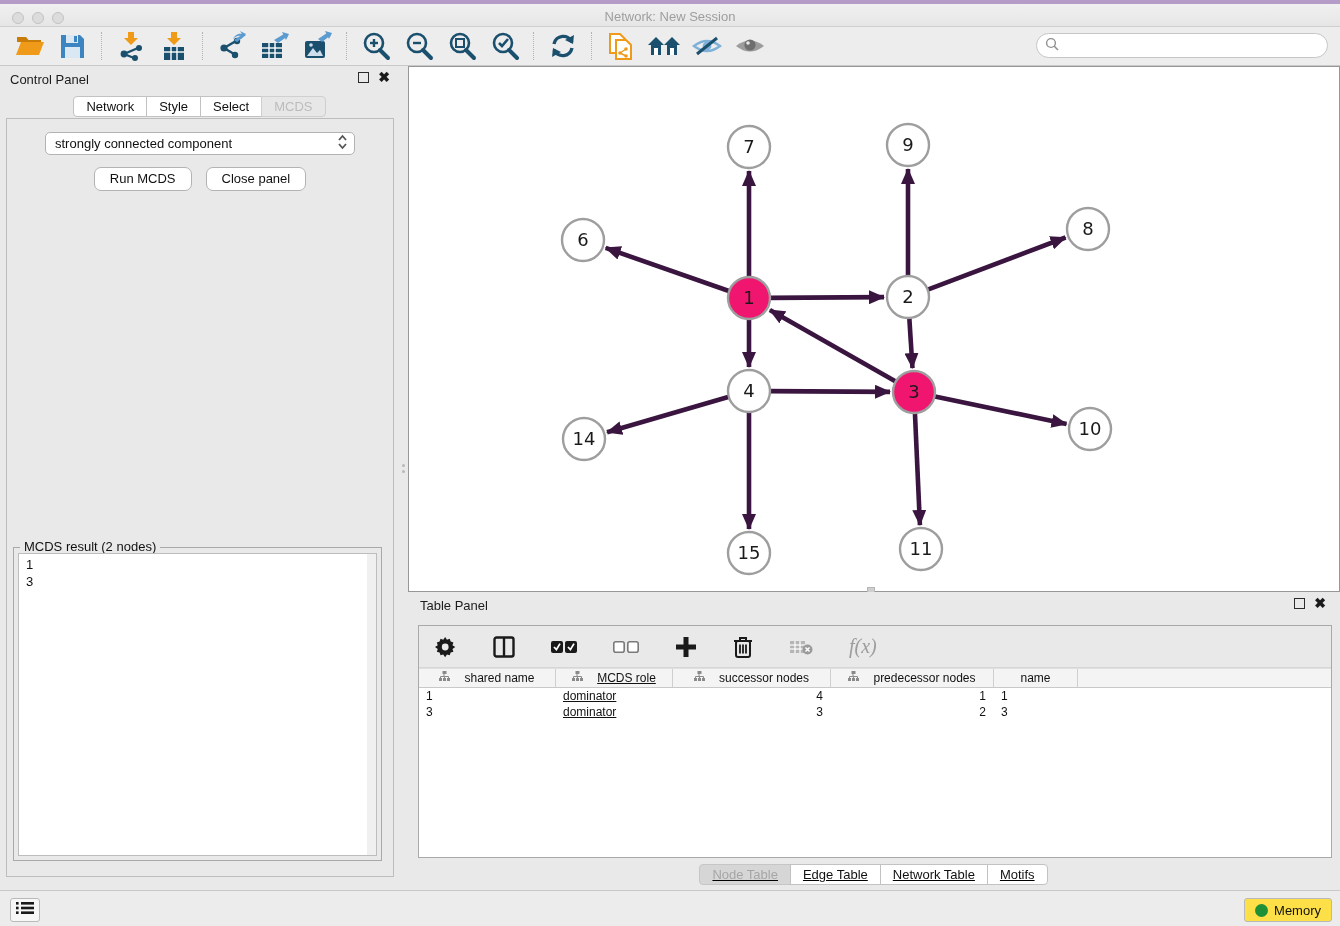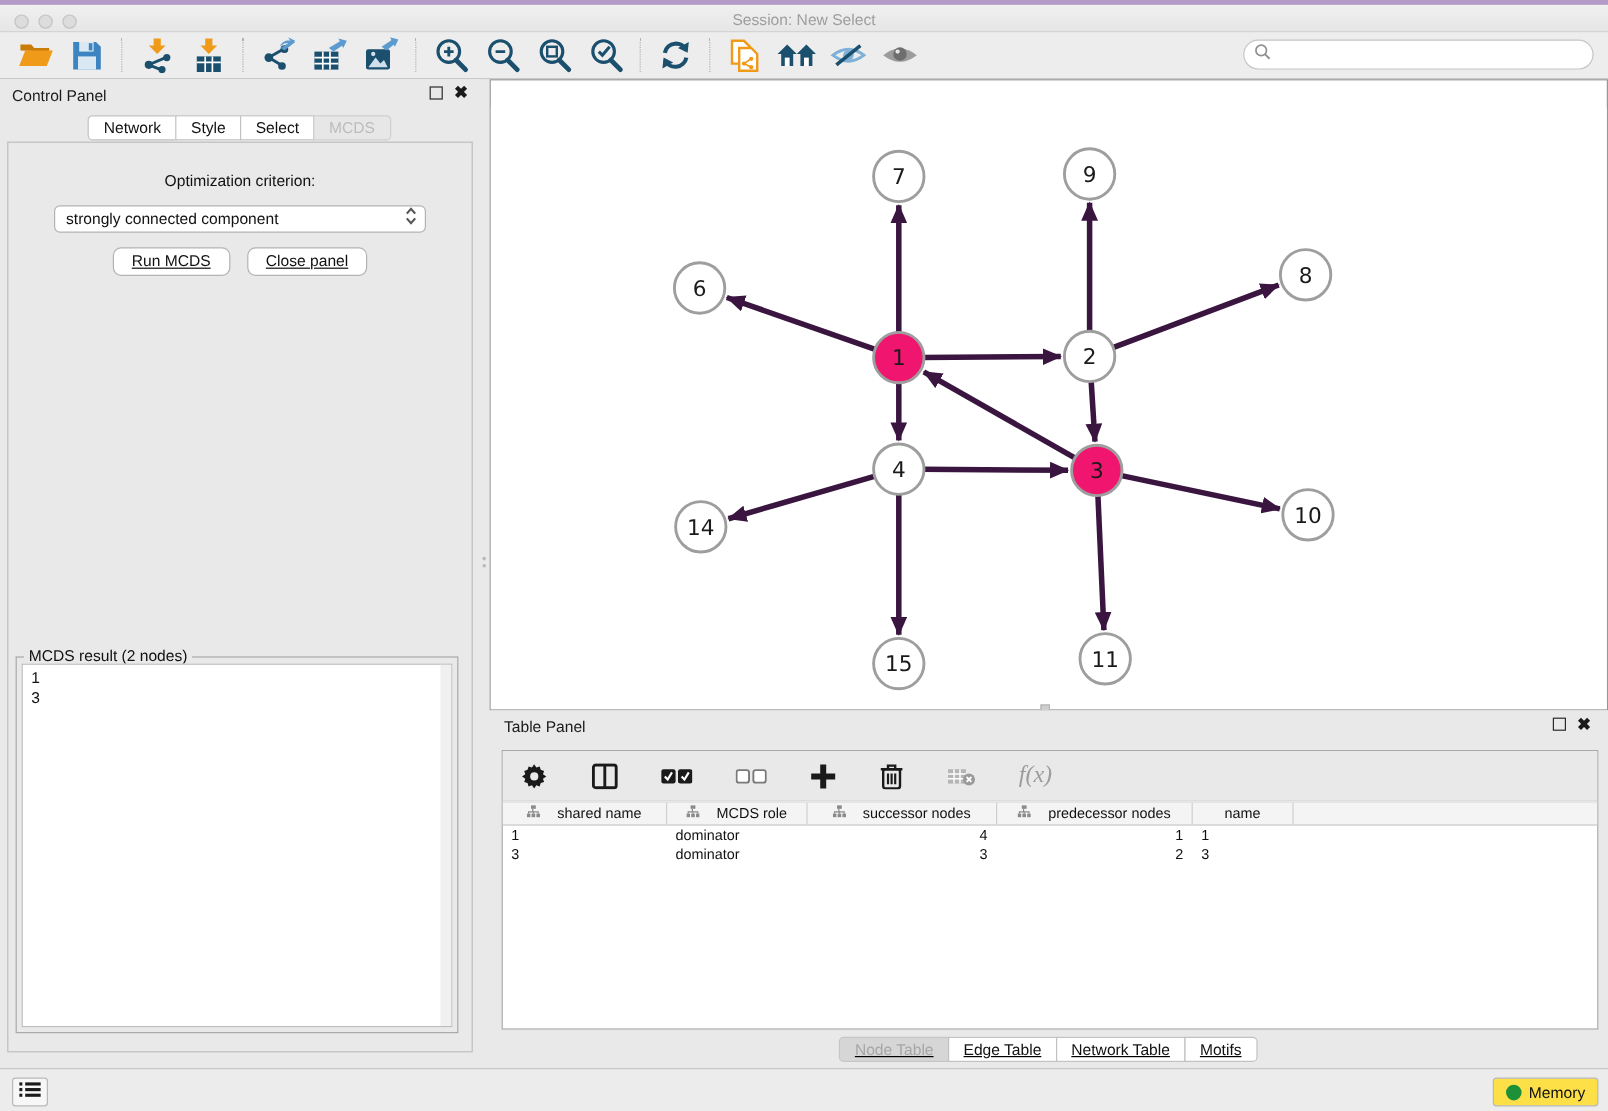--- a/index.html
+++ b/index.html
@@ -41,21 +41,21 @@
   .tab.disabled { background:#e7e7e7; color:#bcbcbc; border-color:#cfcfcf; }
 
   .cp-box { position:absolute; left:6px; right:6px; top:52px; bottom:13px;
     border:1px solid #bdbdbd; background:#e9e9e9; }
   .opt-label { text-align:center; margin-top:24px; font-size:13px; color:#111; }
   .combobox { margin:13px 38px 0; height:23px; background:#fff; border:1px solid #b3b3b3;
     border-radius:5px; display:flex; align-items:center; padding:0 6px 0 9px; }
   .combobox .cval { flex:1; font-size:13px; color:#111; }
   .btnrow { display:flex; justify-content:center; gap:14px; margin-top:12px; }
   .mbtn { background:#fff; border:1px solid #b3b3b3; border-radius:7px; padding:3px 15px 4px;
-    font-size:13px; color:#111; font-family:"Liberation Sans",sans-serif;text-decoration:underline; }
+    font-size:13px; color:#111; font-family:"Liberation Sans",sans-serif; }
 
   .result-group { position:absolute; left:6px; right:11px; top:428px; bottom:15px;
     border:1px solid #a9a9a9; }
   .result-legend { position:absolute; top:-9px; left:6px; background:#e9e9e9; padding:0 4px;
     font-size:13px; color:#111; }
   .result-area { position:absolute; left:4px; right:4px; top:5px; bottom:4px; background:#fff;
     border:1px solid #bdbdbd; font-size:13px; color:#111; padding:2px 0 0 7px; line-height:17px; }
   .result-scroll { position:absolute; right:0; top:0; bottom:0; width:9px; background:#f0f0f0; }
 
   
@@ -72,21 +72,21 @@
 
   
   .table-panel { position:absolute; left:408px; top:592px; width:932px; height:298px; background:#e9e9e9; }
   .tp-box { position:absolute; left:10px; right:8px; top:33px; height:233px; border:1px solid #a9a9a9; background:#fff; }
   .tp-toolbar { height:42px; background:#e9e9e9; display:flex; align-items:center; padding-left:16px; gap:36px; border-bottom:1px solid #d6d6d6; }
   .tp-toolbar .ticon { display:flex; align-items:center; justify-content:center; }
   .fx { font-family:"Liberation Serif",serif; font-style:italic; font-size:20px; color:#9c9c9c; }
   .thead { display:flex; border-bottom:1px solid #c9c9c9; border-top:1px solid #e0e0e0; background:#f4f4f4; height:20px; }
   .hcell { display:flex; align-items:center; justify-content:center; gap:14px; font-size:12px;
     color:#111; border-right:1px solid #cfcfcf; }
-  .c0{width:137px;} .c1{width:117px;} .c2{width:158px;} .c3{width:163px;} .c4{width:84px;}
+  .c0{width:137px;} .c1{width:117px;text-decoration:underline;} .c2{width:158px;} .c3{width:163px;} .c4{width:84px;}
   .trow { display:flex; height:16px; align-items:center; }
   .tcell { font-size:12px; color:#111; overflow:hidden; white-space:nowrap; }
   .tcell.c0,.tcell.c1,.tcell.c4 { text-align:left; padding-left:7px; }
   .tcell.c2,.tcell.c3 { text-align:right; padding-right:8px; }
   .tp-tabs { position:absolute; left:0; right:0; top:272px; display:flex; justify-content:center;text-decoration:underline; }
 
   
   .statusbar { position:absolute; left:0; bottom:0; width:1340px; height:36px; background:#ececec; border-top:1px solid #c8c8c8; }
   .listbtn { position:absolute; left:10px; top:7px; width:30px; height:24px; background:#f7f7f7;
     border:1px solid #b9b9b9; border-radius:3px; display:flex; align-items:center; justify-content:center; }
@@ -98,21 +98,21 @@
 <body>
 
 <div class="app">
 
   <div class="titlebar">
     <div class="winctrl">
       <span></span>
       <span></span>
       <span></span>
     </div>
-    <div class="title">Session: New Select</div>
+    <div class="title">Network: New Session</div>
   </div>
 
   <div class="toolbar">
     <div class="tbtn">
       <span>
           <svg width="30" height="28" viewBox="0 0 30 28">
             <path d="M2 10 V5 h9 l2.5 3 H26 v3" fill="#c97d08"></path>
             <path d="M1 23 L6 10 H29 L24 23 Z" fill="#f09a1a"></path>
           </svg>
         </span>
@@ -307,21 +307,20 @@
         <span class="closex">✖</span>
       </span>
     </div>
     <div class="cp-tabs">
       <span class="tab first">Network</span>
       <span class="tab">Style</span>
       <span class="tab">Select</span>
       <span class="tab last disabled">MCDS</span>
     </div>
     <div class="cp-box">
-      <div class="opt-label">Optimization criterion:</div>
       <div class="combobox">
         <span class="cval">strongly connected component</span>
         <span><svg width="11" height="16" viewBox="0 0 11 16">
               <path d="M2 6 L5.5 2 L9 6" fill="none" stroke="#555" stroke-width="1.8"></path>
               <path d="M2 10 L5.5 14 L9 10" fill="none" stroke="#555" stroke-width="1.8"></path>
             </svg></span>
       </div>
       <div class="btnrow">
         <button class="mbtn">Run MCDS</button>
         <button class="mbtn">Close panel</button>

